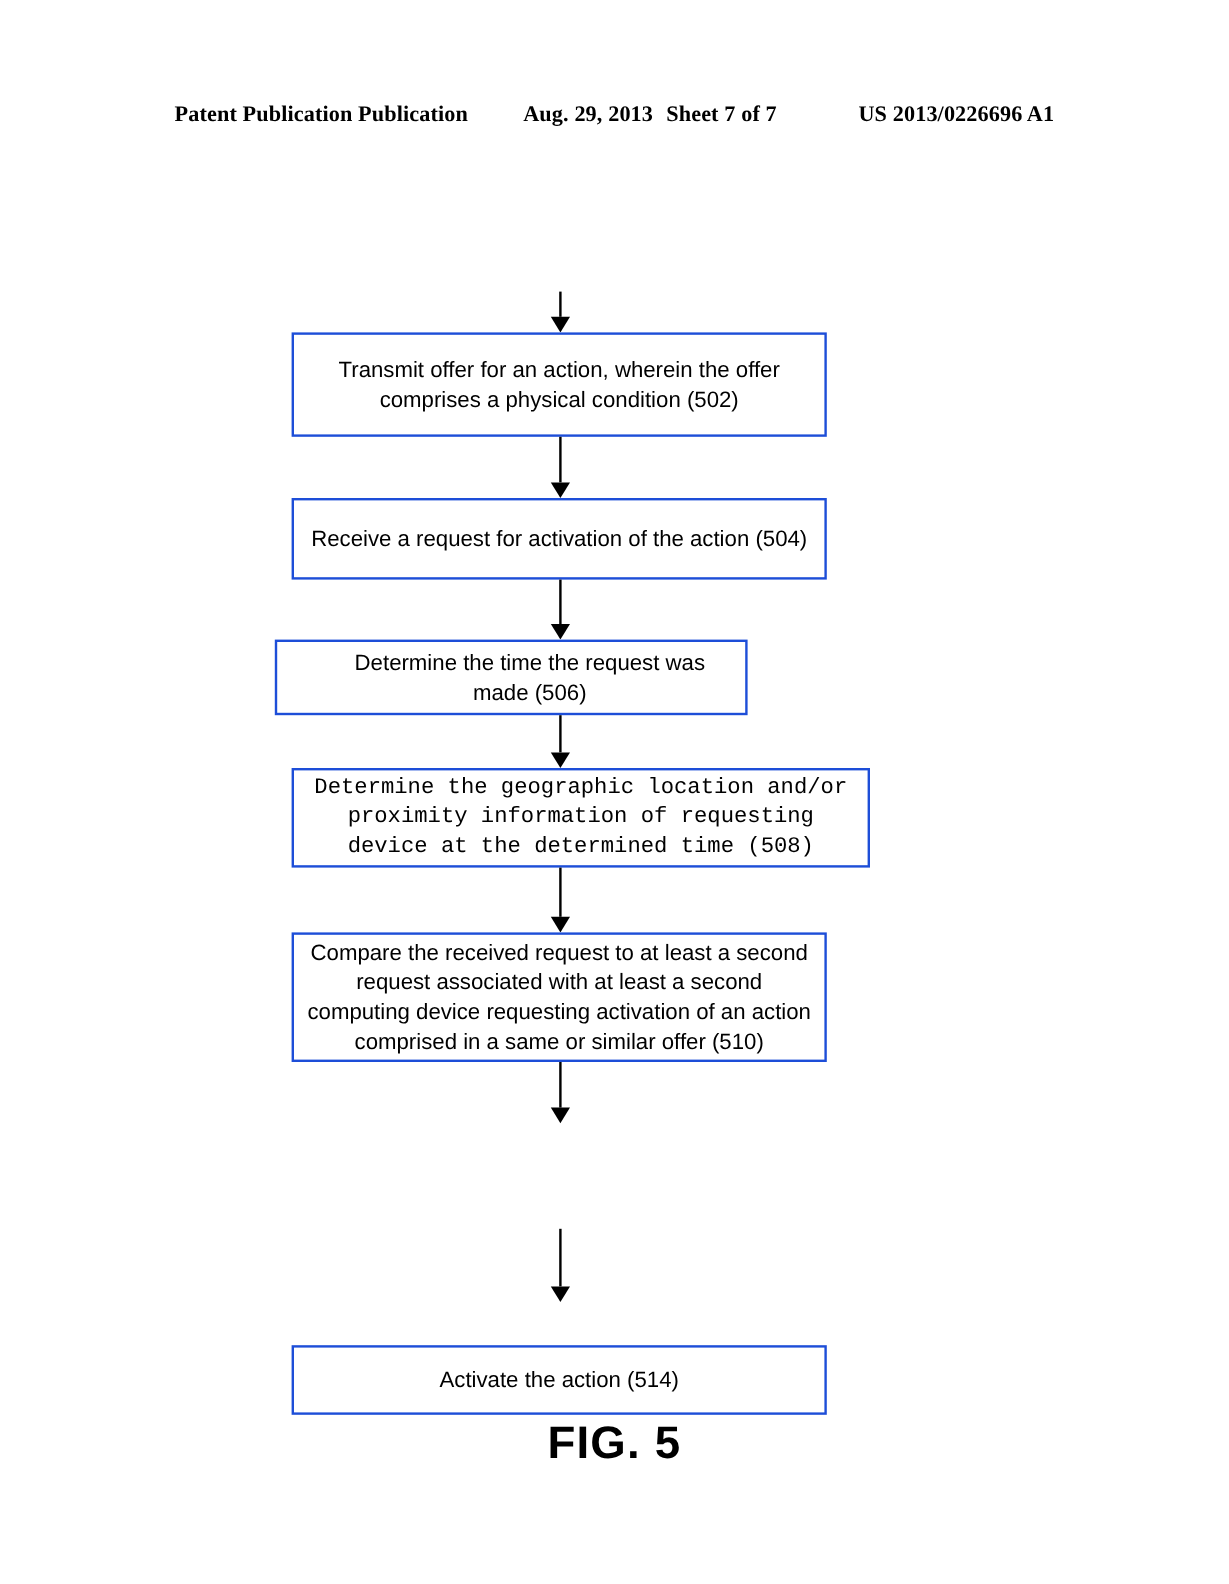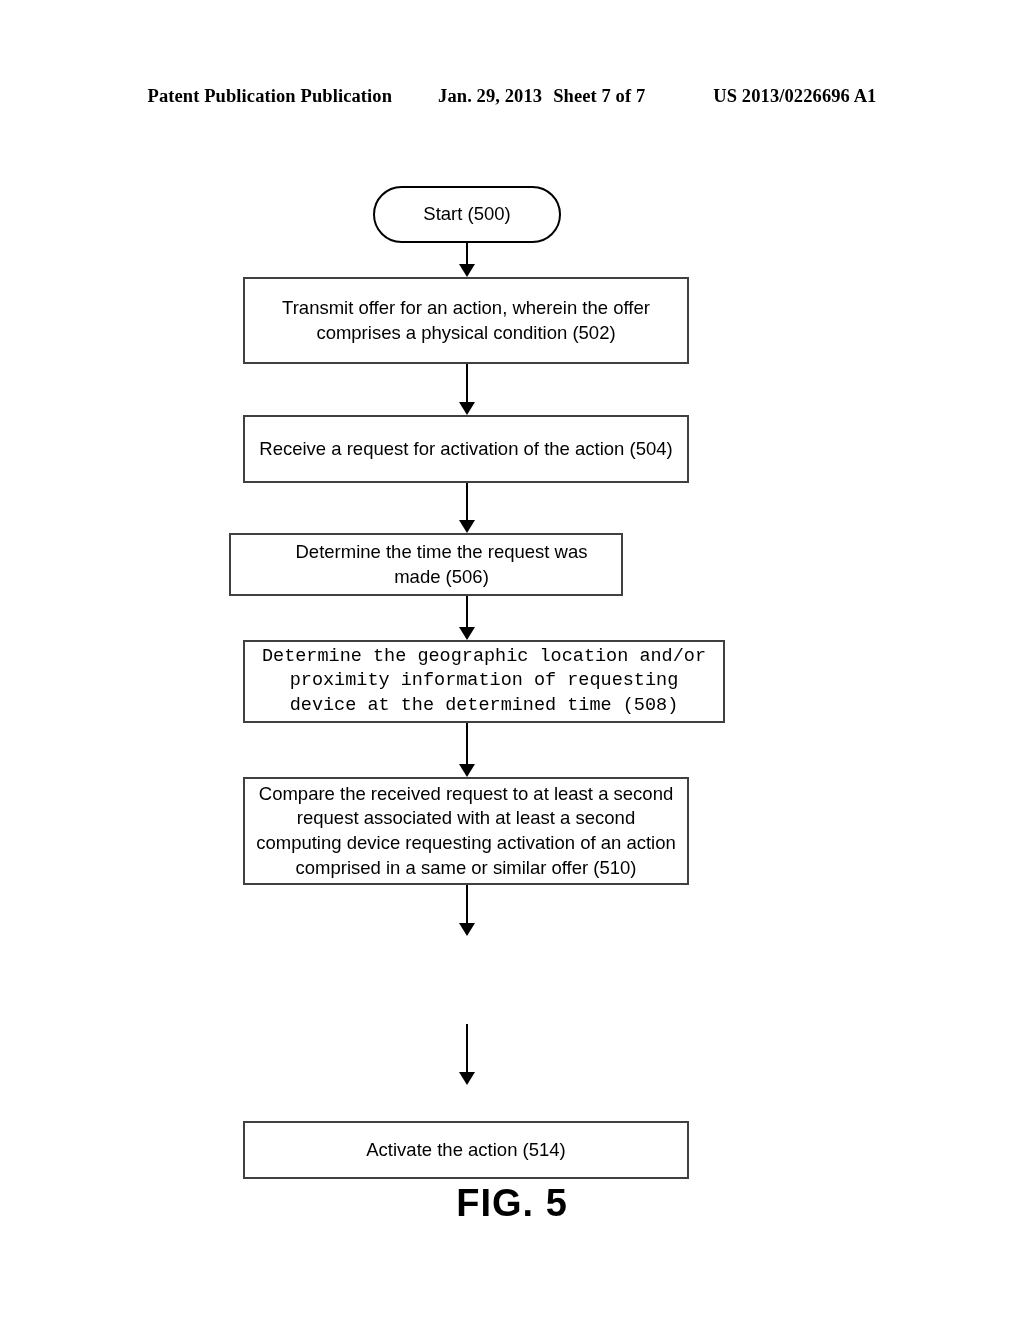--- a/index.html
+++ b/index.html
@@ -58,21 +58,21 @@
     justify-content: center;
     text-align: center;
     font-size: 18.5px;
     line-height: 1.32;
   }
 
   
   .node-process {
     position: absolute;
     box-sizing: border-box;
-    border: 2px solid #404040;
+    border: 2px solid #1d4ed8;
     background: #fff;
     display: flex;
     align-items: center;
     justify-content: center;
     text-align: center;
     font-size: 18.5px;
     line-height: 1.33;
     padding: 0 9px;
   }
   .node-process .txt,
@@ -113,30 +113,27 @@
     font-weight: bold;
     font-size: 38px;
     letter-spacing: 1px;
   }
 </style>
 </head>
 <body>
 
 <div class="page-header">
   <span class="hdr-pub">Patent Publication Publication</span>
-  <span class="hdr-date">Jan. 29, 2013</span>
+  <span class="hdr-date">Aug. 29, 2013</span>
   <span class="hdr-sheet">Sheet 7 of 7</span>
   <span class="hdr-num">US 2013/0226696 A1</span>
 </div>
 
 <div class="flowchart">
 
-  <div class="node-terminal" style="left:373px; top:186px; width:188px; height:57px;">
-    <span class="txt">Start (500)</span>
-  </div>
 
   <div class="connector" style="left:455px; top:243px; height:34px;">
     <div class="stem" style="height:21px;"></div>
     <div class="head" style="top:21px;"></div>
   </div>
 
   <div class="node-process" style="left:243px; top:277px; width:446px; height:87px;">
     <span class="txt">Transmit offer for an action, wherein the offer comprises a physical condition (502)</span>
   </div>
 

